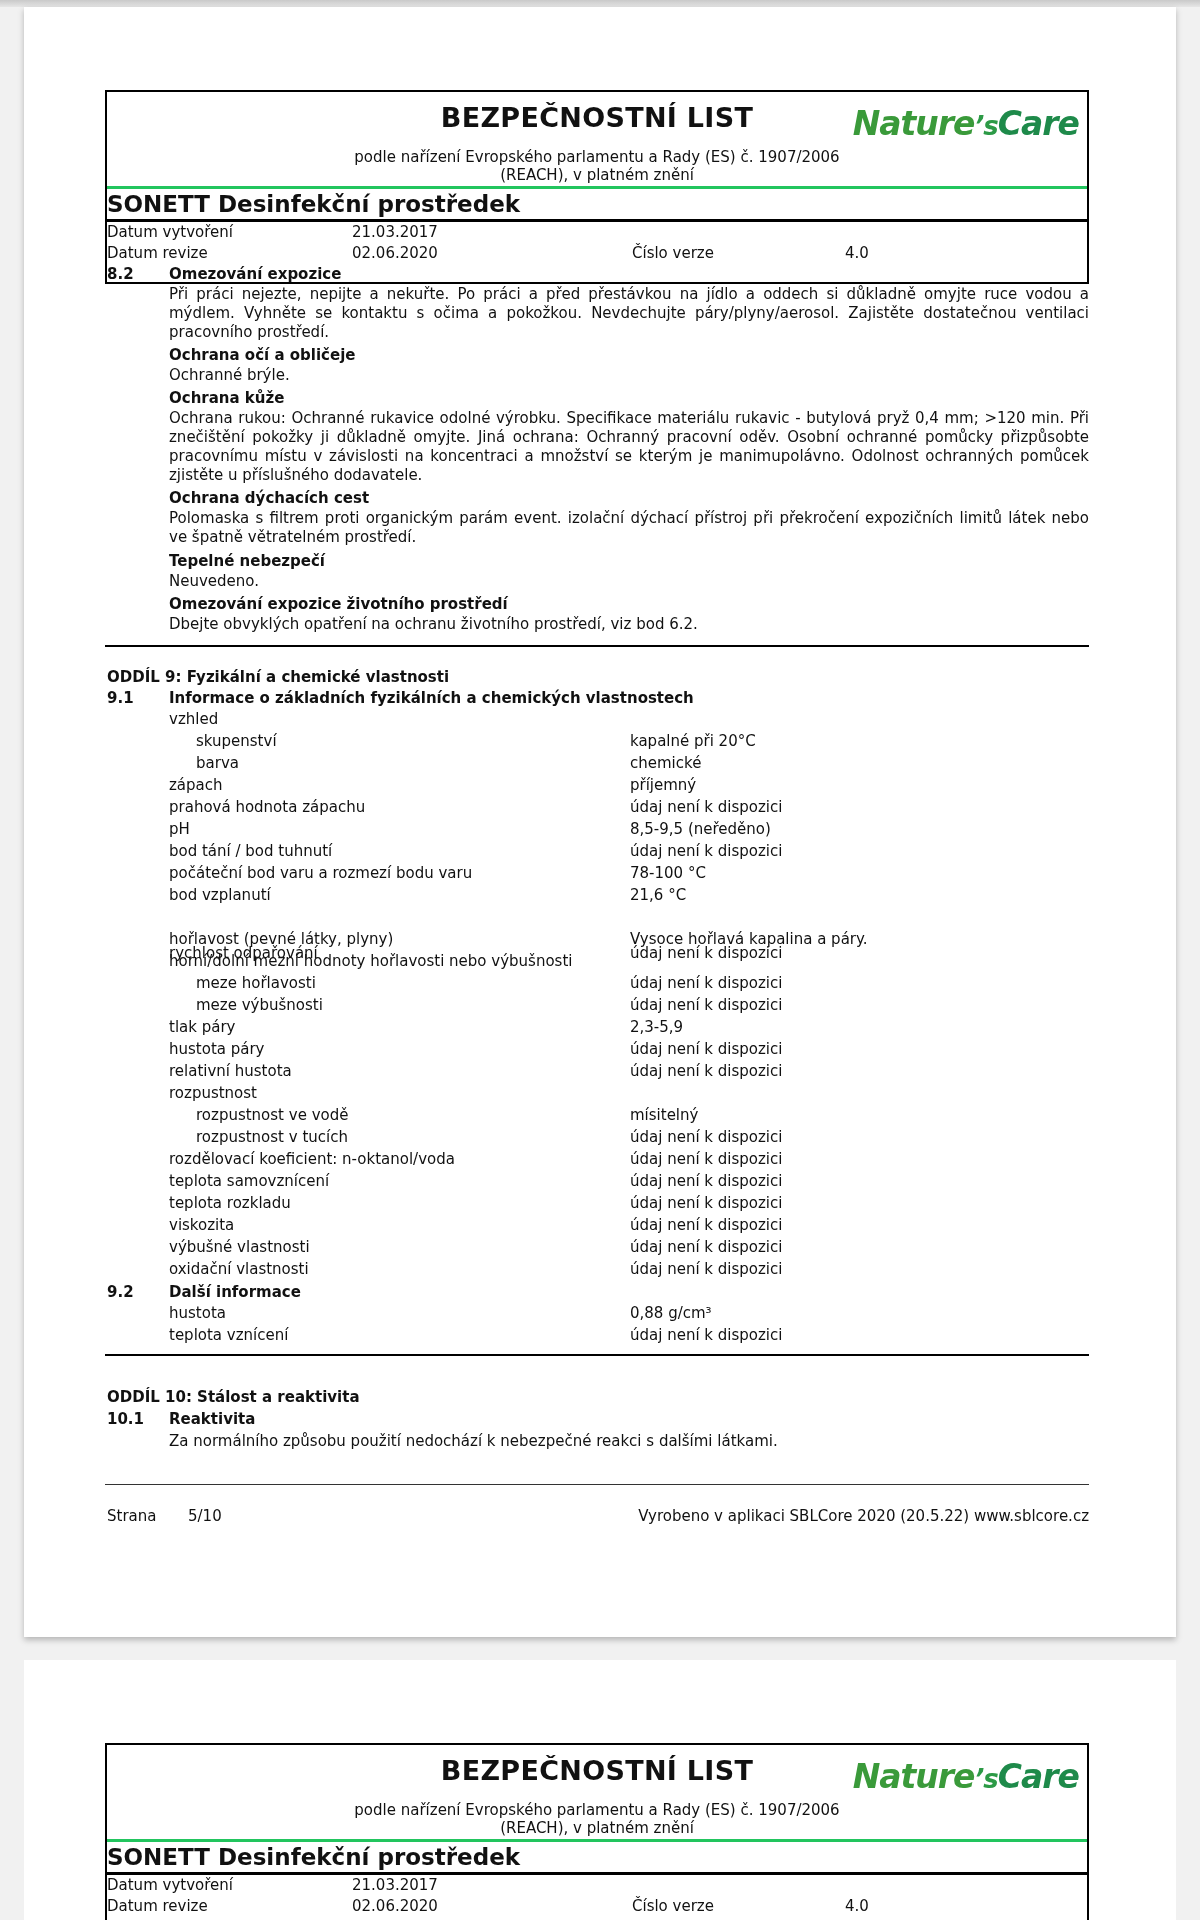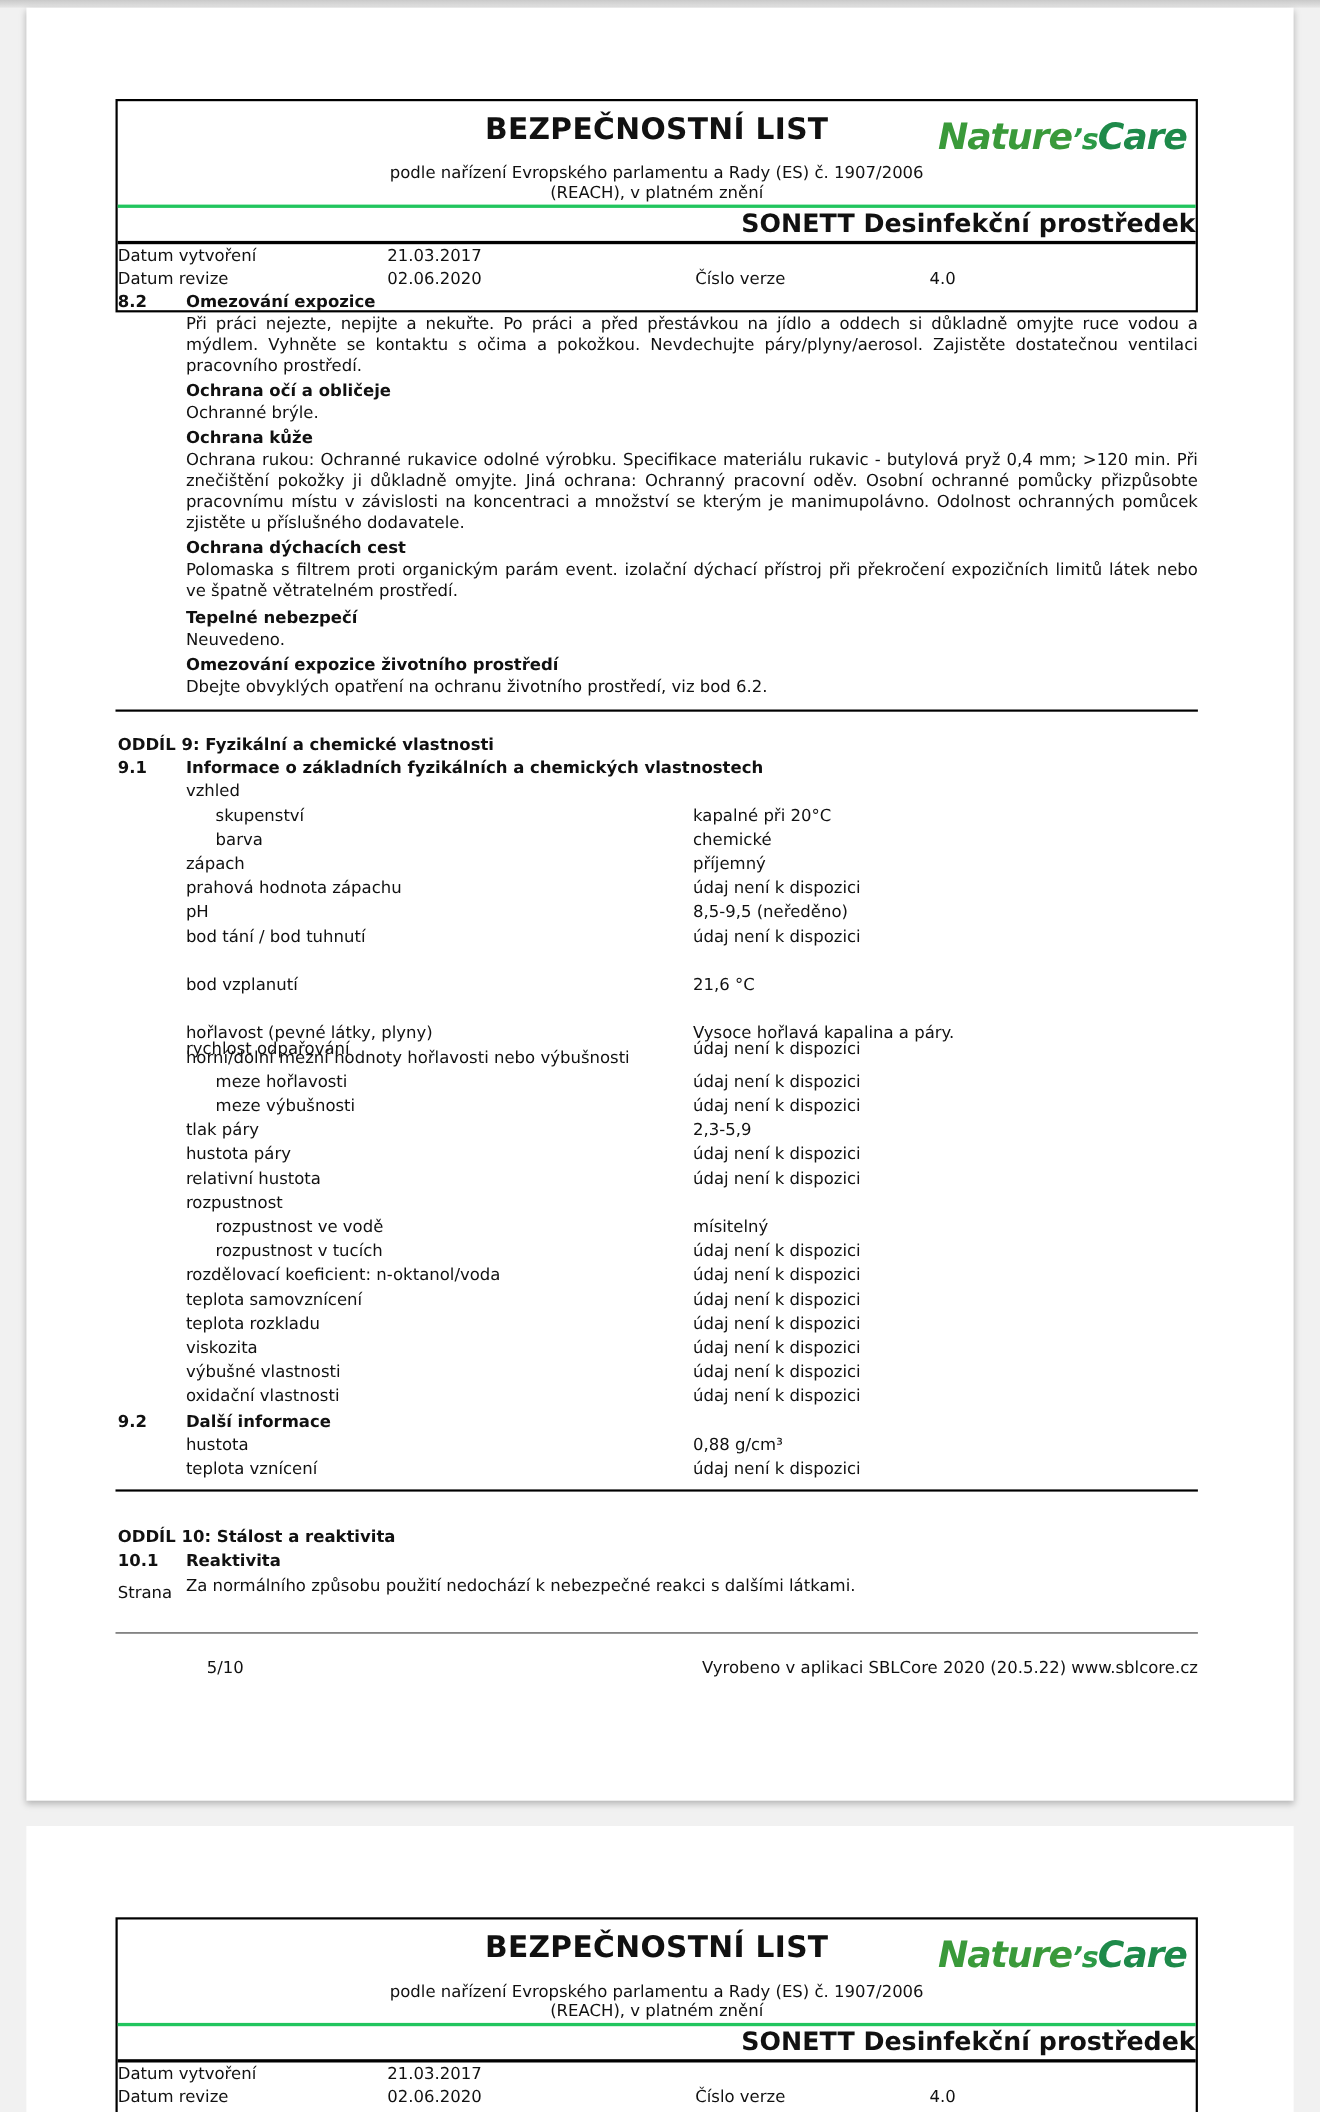--- a/index.html
+++ b/index.html
@@ -17,21 +17,21 @@
   .hdr .top { position:relative; height:94px; border-bottom:3px solid #22c55e; }
   .hdr .title { position:absolute; left:0; right:0; top:10px; text-align:center;
     font-size:27px; font-weight:bold; letter-spacing:0.3px; }
   .hdr .sub { position:absolute; left:0; right:0; top:56px; text-align:center; font-size:15px; line-height:18px; }
   .hdr .sub span { display:block; }
   .logo { position:absolute; right:8px; top:12px; font-family:"DejaVu Sans", sans-serif;
     font-style:italic; font-weight:bold; font-size:33px; letter-spacing:-1px; }
   .logo .a { color:#3a9a3a; }
   .logo .s { color:#2c9a46; font-size:26px; }
   .logo .b { color:#1e8a4a; }
-  .hdr .prod { height:30px; line-height:30px; text-align:right; font-size:23px; font-weight:bold; border-bottom:3px solid #000; }
+  .hdr .prod { height:30px; line-height:30px; text-align:left; font-size:23px; font-weight:bold; border-bottom:3px solid #000; }
   .hdr .meta { position:relative; height:60px; font-size:15px; }
   .meta .r { position:absolute; left:0; height:21px; line-height:21px; width:100%; }
   .meta .r1 { top:0; } .meta .r2 { top:21px; }
   .meta .c { position:absolute; }
   .meta .c0 { left:0; } .meta .c1 { left:245px; } .meta .c2 { left:525px; } .meta .c3 { left:738px; }
 
   .txt { position:absolute; font-size:15px; line-height:19px; }
   .bold { font-weight:bold; }
   .num { position:absolute; left:83px; font-size:15px; font-weight:bold; }
   .para { position:absolute; left:145px; width:920px; font-size:15px; line-height:19px; text-align:justify; }
@@ -120,20 +120,24 @@
       <span class="val">údaj není k dispozici</span>
     </div>
     <div class="row" style="top: 811px;">
       <span class="lbl">pH</span>
       <span class="val">8,5-9,5 (neředěno)</span>
     </div>
     <div class="row" style="top: 833px;">
       <span class="lbl">bod tání / bod tuhnutí</span>
       <span class="val">údaj není k dispozici</span>
     </div>
+    <div class="row" style="top: 855px;">
+      <span class="lbl">počáteční bod varu a rozmezí bodu varu</span>
+      <span class="val">78-100 °C</span>
+    </div>
     <div class="row" style="top: 877px;">
       <span class="lbl">bod vzplanutí</span>
       <span class="val">21,6 °C</span>
     </div>
     <div class="row" style="top: 899px; margin-top: 36px;">
       <span class="lbl">rychlost odpařování</span>
       <span class="val">údaj není k dispozici</span>
     </div>
     <div class="row" style="top: 921px;">
       <span class="lbl">hořlavost (pevné látky, plyny)</span>
@@ -213,21 +217,21 @@
   </div>
 
   <div class="rule" style="top:1347px; height:2px;"></div>
 
   <div class="txt bold" style="left:83px; top:1381px;">ODDÍL 10: Stálost a reaktivita</div>
   <div class="num" style="top:1403px;">10.1</div>
   <div class="txt bold" style="left:145px; top:1403px;">Reaktivita</div>
   <div class="txt" style="left:145px; top:1425px;">Za normálního způsobu použití nedochází k nebezpečné reakci s dalšími látkami.</div>
 
   <div class="rule" style="top:1477px; height:1px; background:#333;"></div>
-  <div class="footer" style="left:83px; top:1432px;">Strana</div>
+  <div class="footer" style="left:83px; top:1500px;">Strana</div>
   <div class="footer" style="left:164px; top:1500px;">5/10</div>
   <div class="footer" style="right:87px; top:1500px;text-align:center;">Vyrobeno v aplikaci SBLCore 2020 (20.5.22) www.sblcore.cz</div>
 </div>
 
 <div class="page p2">
   <div class="hdr">
     <div class="top">
       <div class="title">BEZPEČNOSTNÍ LIST</div>
       <div class="sub">
         <span>podle nařízení Evropského parlamentu a Rady (ES) č. 1907/2006</span>

